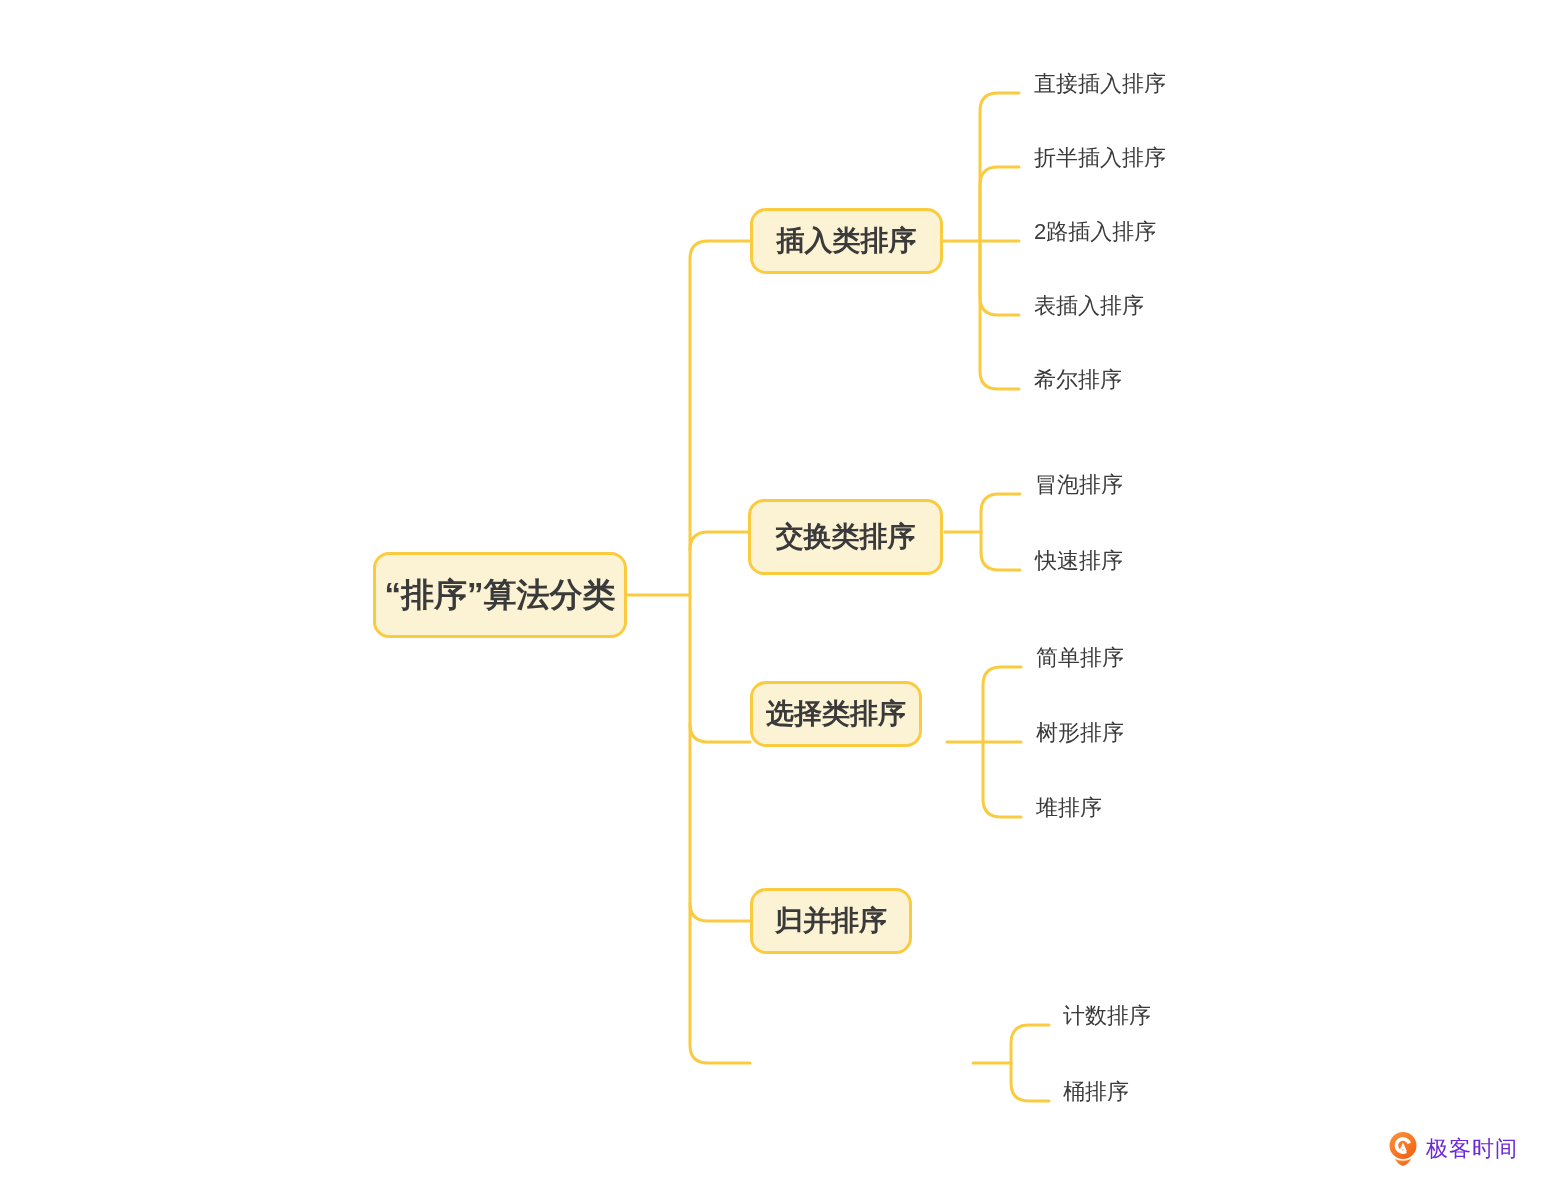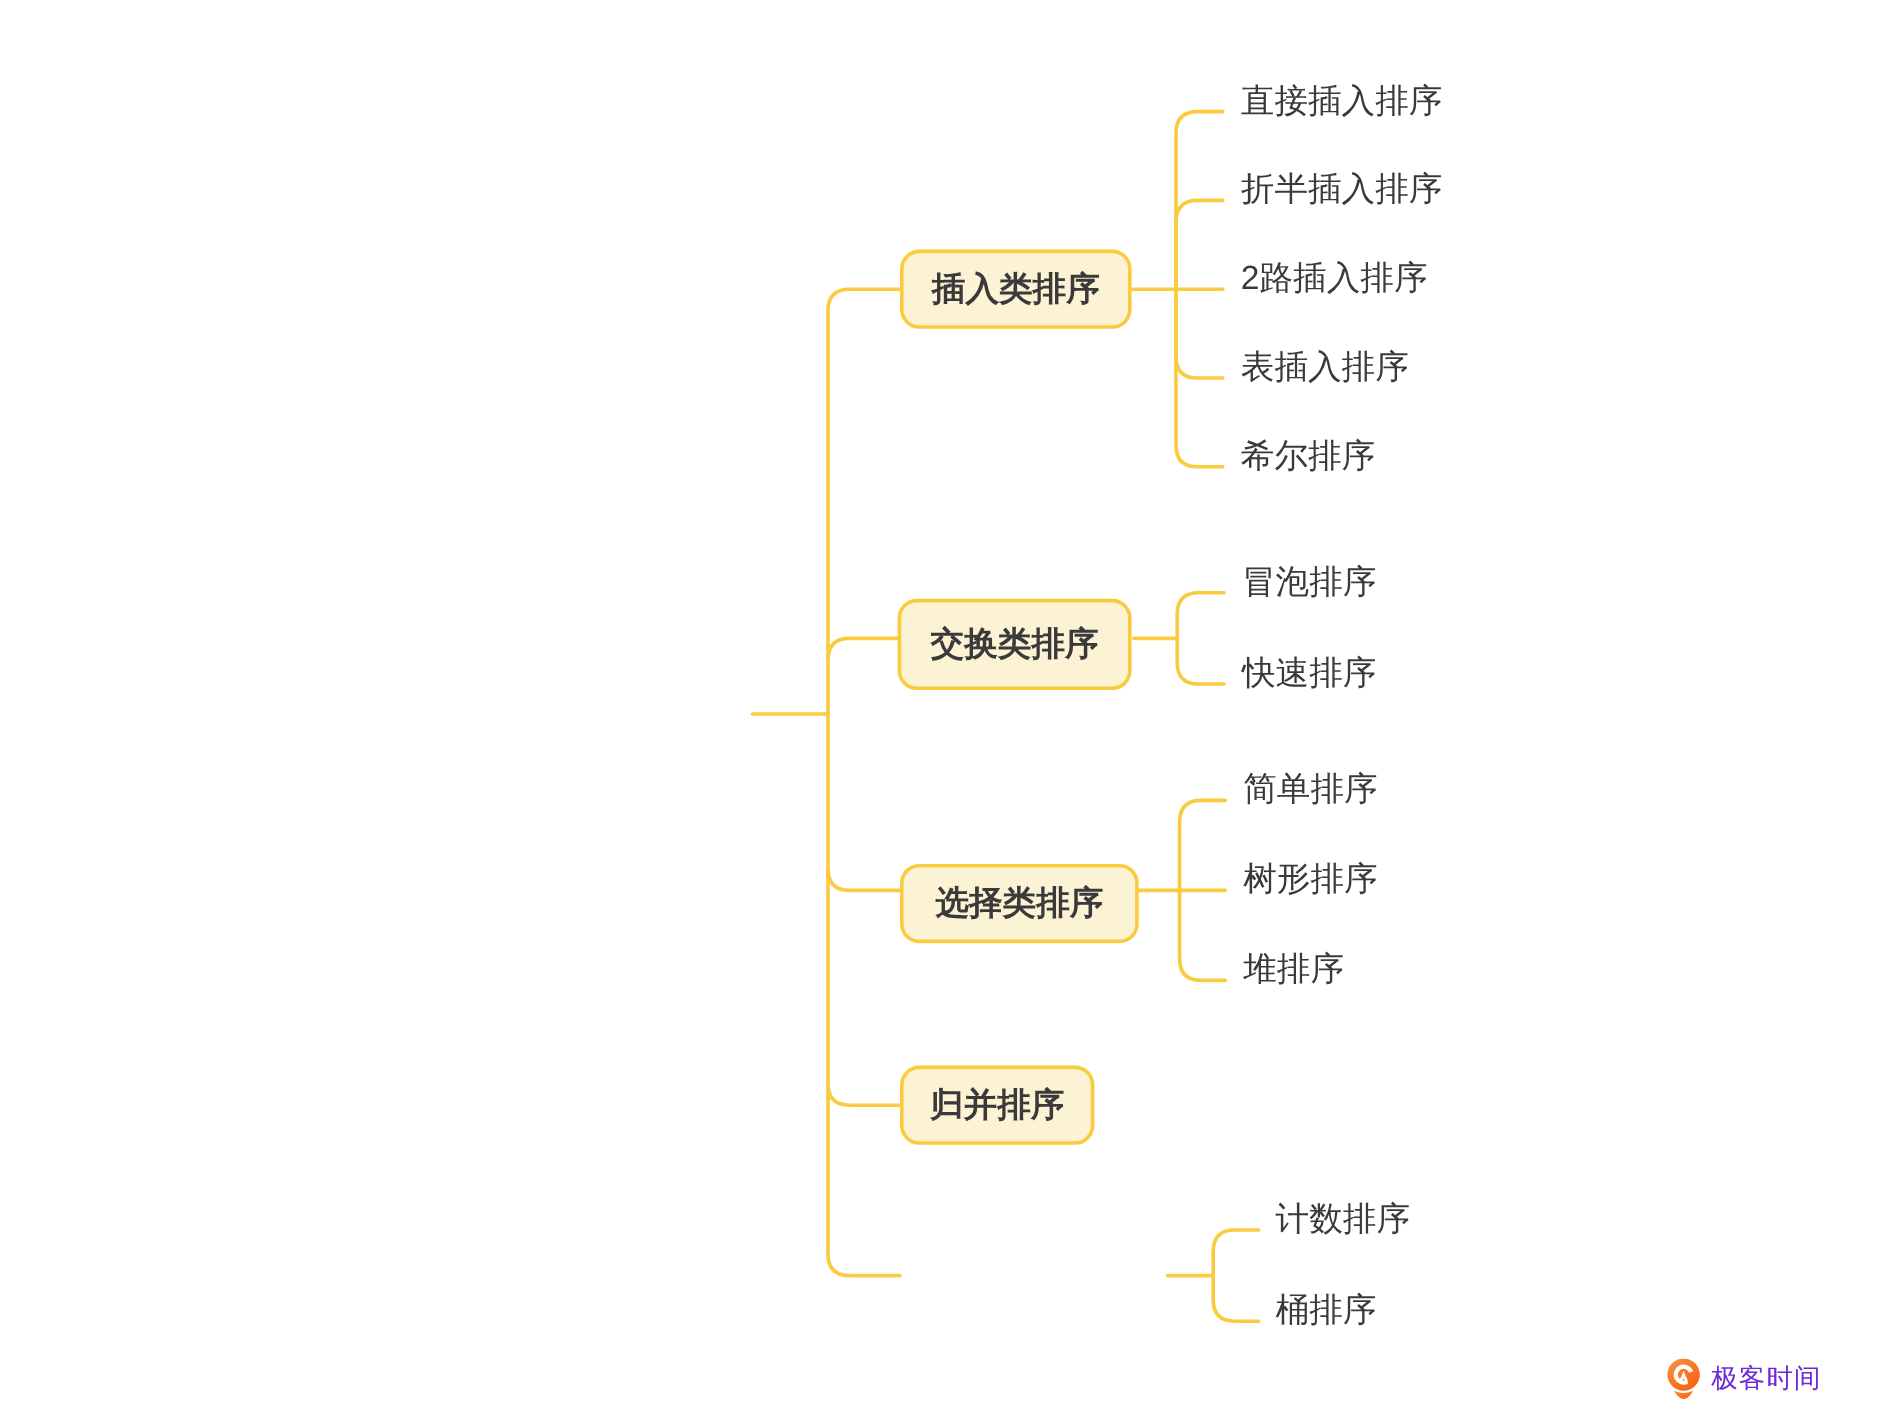--- a/index.html
+++ b/index.html
@@ -36,21 +36,21 @@
   .node.root {
     font-size: 33px;
   }
   .node.branch {
     font-size: 28px;
   }
   .leaf-label {
     position: absolute;
     height: 28px;
     line-height: 28px;
-    font-size: 28px;
+    font-size: 22px;
     font-weight: 500;
     color: #3A3A3A;
     white-space: nowrap;
   }
   .watermark {
     position: absolute;
     left: 1388px;
     top: 1132px;
     display: flex;
     align-items: center;
@@ -85,20 +85,21 @@
       <path d="M 947 742 H 983" fill="none" stroke="#FACB3F" stroke-width="3" stroke-linecap="round"></path>
       <path d="M 983 742 V 685 Q 983 667 1001 667 H 1021" fill="none" stroke="#FACB3F" stroke-width="3" stroke-linecap="round"></path>
       <path d="M 983 742 H 1021" fill="none" stroke="#FACB3F" stroke-width="3" stroke-linecap="round"></path>
       <path d="M 983 742 V 799 Q 983 817 1001 817 H 1021" fill="none" stroke="#FACB3F" stroke-width="3" stroke-linecap="round"></path>
       <path d="M 690 903 Q 690 921 708 921 H 750" fill="none" stroke="#FACB3F" stroke-width="3" stroke-linecap="round"></path>
       <path d="M 973 1063 H 1011" fill="none" stroke="#FACB3F" stroke-width="3" stroke-linecap="round"></path>
       <path d="M 1011 1063 V 1043 Q 1011 1025 1029 1025 H 1049" fill="none" stroke="#FACB3F" stroke-width="3" stroke-linecap="round"></path>
       <path d="M 1011 1063 V 1083 Q 1011 1101 1029 1101 H 1049" fill="none" stroke="#FACB3F" stroke-width="3" stroke-linecap="round"></path>
     </svg>
 
+  <div class="node root" id="rootNode" style="left: 373px; top: 552px; width: 254px; height: 86px;">“排序”算法分类</div>
 
   <div class="watermark">
     <svg width="30" height="34" viewBox="0 0 30 34">
       <defs>
         <linearGradient id="gkGrad" x1="0.15" y1="0" x2="0.85" y2="1">
           <stop offset="0" stop-color="#FB8F3C"></stop>
           <stop offset="1" stop-color="#F4600F"></stop>
         </linearGradient>
       </defs>
       <circle cx="15" cy="13.5" r="13.5" fill="url(#gkGrad)"></circle>
@@ -110,20 +111,20 @@
   </div>
 <div class="node branch" style="left: 750px; top: 208px; width: 193px; height: 66px;">插入类排序</div>
     <div class="leaf-label" style="left: 1034px; top: 70px;">直接插入排序</div>
     <div class="leaf-label" style="left: 1034px; top: 144px;">折半插入排序</div>
     <div class="leaf-label" style="left: 1034px; top: 218px;">2路插入排序</div>
     <div class="leaf-label" style="left: 1034px; top: 292px;">表插入排序</div>
     <div class="leaf-label" style="left: 1034px; top: 366px;">希尔排序</div>
     <div class="node branch" style="left: 748px; top: 499px; width: 195px; height: 76px;">交换类排序</div>
     <div class="leaf-label" style="left: 1035px; top: 471px;">冒泡排序</div>
     <div class="leaf-label" style="left: 1035px; top: 547px;">快速排序</div>
-    <div class="node branch" style="left: 750px; top: 720px; width: 199px; height: 66px;">选择类排序</div>
+    <div class="node branch" style="left: 750px; top: 681px; width: 172px; height: 66px;">选择类排序</div>
     <div class="leaf-label" style="left: 1036px; top: 644px;">简单排序</div>
     <div class="leaf-label" style="left: 1036px; top: 719px;">树形排序</div>
     <div class="leaf-label" style="left: 1036px; top: 794px;">堆排序</div>
     <div class="node branch" style="left: 750px; top: 888px; width: 162px; height: 66px;">归并排序</div>
     <div class="leaf-label" style="left: 1063px; top: 1002px;">计数排序</div>
     <div class="leaf-label" style="left: 1063px; top: 1078px;">桶排序</div>
   </div>
 
 </body></html>

